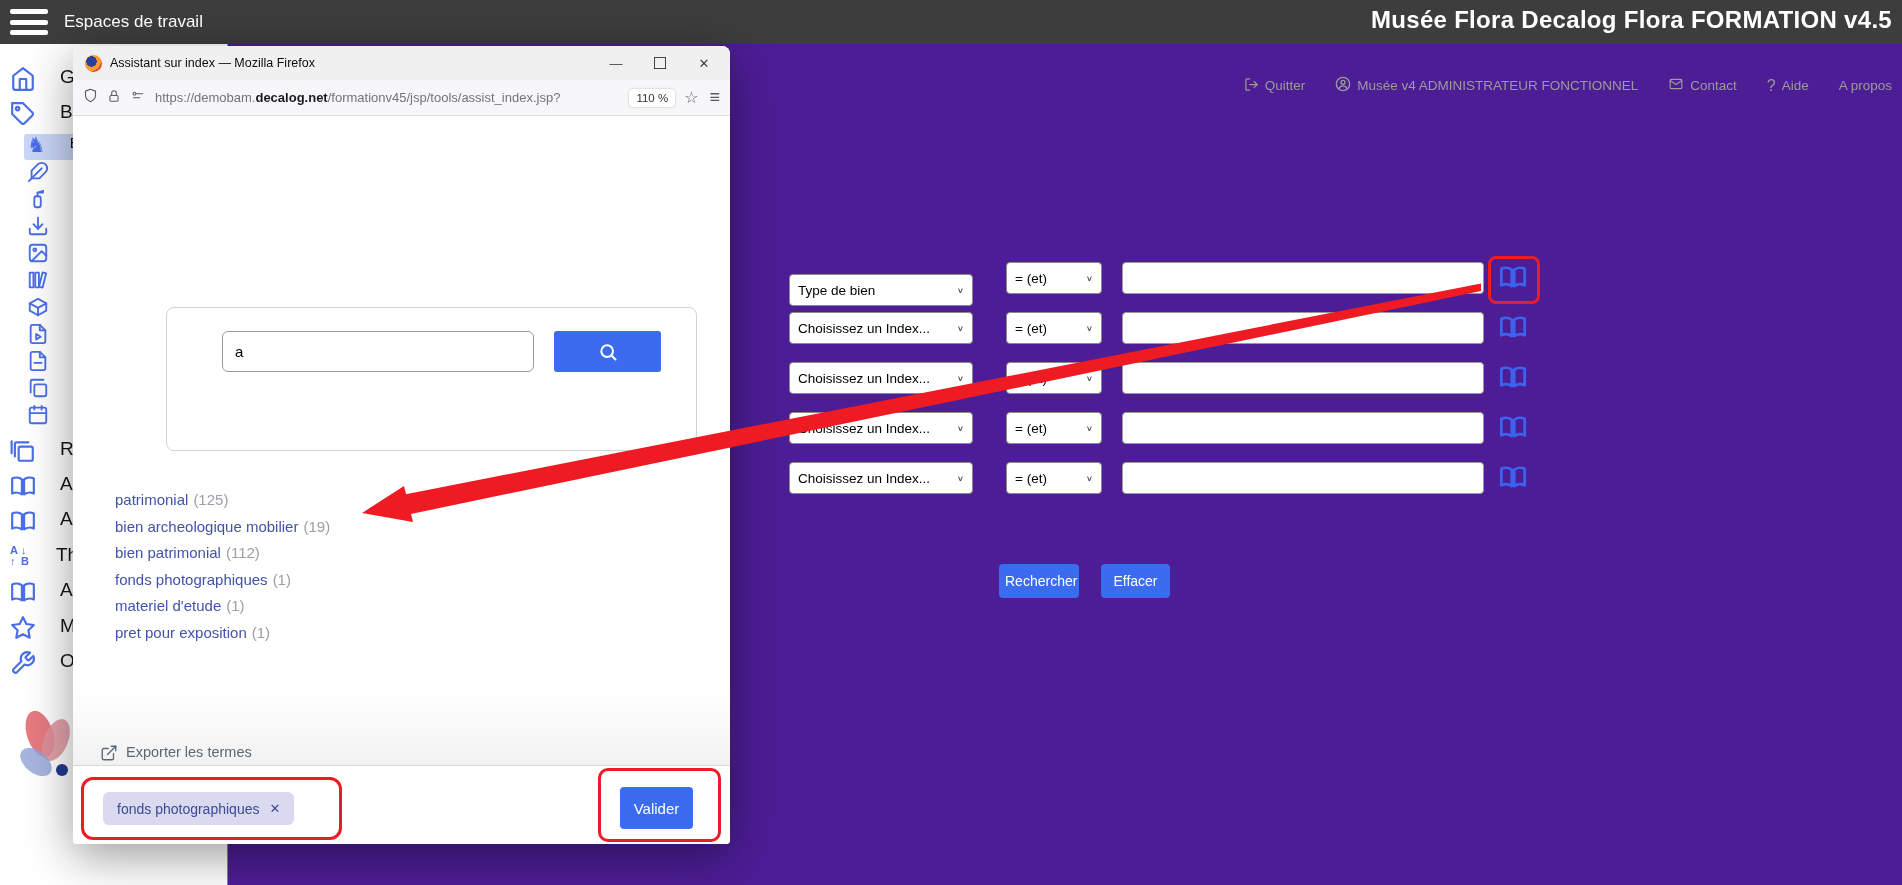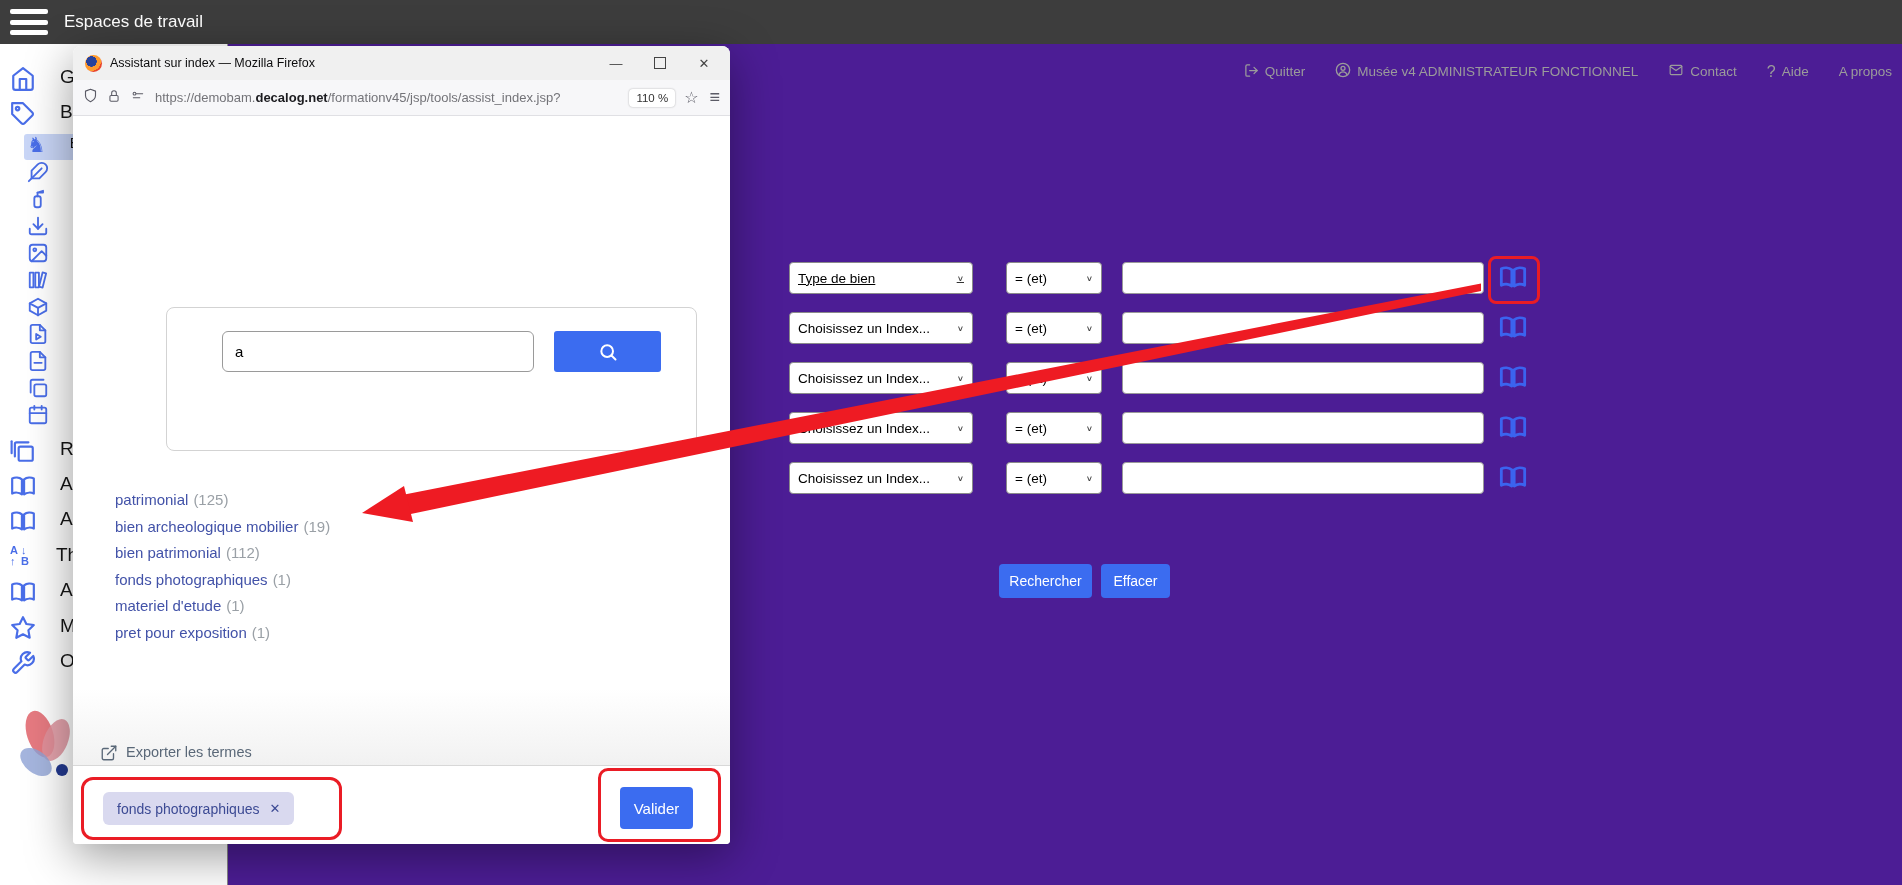--- a/index.html
+++ b/index.html
@@ -22,21 +22,21 @@
   .srow .lab{font-size:19px;}
   .srow.sub .lab{font-size:15px;}
   .sel-bg{position:absolute;left:24px;width:176px;height:26px;background:#c9d6f7;border-radius:3px;}
   .icx{display:inline-flex;align-items:center;justify-content:center;color:#4a6ee8;}
   .icx svg{stroke:#4a6ee8;fill:none;stroke-width:2;stroke-linecap:round;stroke-linejoin:round;}
   .knight{font-size:21px;line-height:1;color:#4a6ee8;}
   .sortab{display:grid;grid-template-columns:11px 11px;font-size:11px;font-weight:bold;color:#4a6ee8;line-height:10px;}
   .logo{position:absolute;left:10px;top:662px;}
 
   
-  .hlinks{position:absolute;top:62px;right:10px;display:flex;align-items:center;gap:30px;
+  .hlinks{position:absolute;top:76px;right:10px;display:flex;align-items:center;gap:30px;
           color:#9b9b9b;font-size:13.5px;z-index:2;}
   .hlink{display:flex;align-items:center;gap:6px;cursor:pointer;}
   .hlink svg{stroke:#9b9b9b;fill:none;stroke-width:2;stroke-linecap:round;stroke-linejoin:round;}
   .qmark{font-size:16px;}
 
   
   .fsel{position:absolute;height:32px;box-sizing:border-box;background:#fff;border:1px solid #8a8a8a;
         border-radius:4px;display:flex;align-items:center;justify-content:space-between;
         padding:0 8px;font-size:13.5px;color:#000;cursor:pointer;}
   .fsel .chev{font-size:10px;color:#444;transform:scaleY(.8);}
@@ -98,20 +98,21 @@
 <body>
 <div id="page">
 
   <div class="topbar">
     <div class="hamburger">
         <span></span>
         <span></span>
         <span></span>
       </div>
     <div class="ws-label">Espaces de travail</div>
+    <div class="app-title">Musée Flora Decalog Flora FORMATION v4.5</div>
   </div>
 
   <div class="sidebar">
 
     <div class="srow" style="left:10px;top:22px;">
       <span class="icx">
           <svg width="26" height="26" viewBox="0 0 24 24">
             <path d="M3 9l9-7 9 7v11a2 2 0 0 1-2 2H5a2 2 0 0 1-2-2z"></path>
             <path d="M9 22V12h6v10"></path>
           </svg>
@@ -333,21 +334,21 @@
     </div>
     <div class="hlink">
       <span class="qmark">?</span>
       <span>Aide</span>
     </div>
     <div class="hlink">
       <span>A propos</span>
     </div>
   </div>
 
-  <div class="fsel" style="left:789px;top:262px;width:184px;text-decoration:underline;">
+  <div class="fsel" style="left:789px;top:274px;width:184px;">
     <span>Type de bien</span>
       <span class="chev">∨</span>
   </div>
   <div class="fsel" style="left:1006px;top:262px;width:96px;">
     <span>= (et)</span>
       <span class="chev">∨</span>
   </div>
   <input class="ftxt" style="left: 1122px; top: 262px; width: 362px;" value="">
   <button class="bookbtn" style="left:1496px;top:263px;">
     <svg width="32" height="28" viewBox="0 0 24 24">
@@ -413,21 +414,21 @@
       <span class="chev">∨</span>
   </div>
   <input class="ftxt" style="left: 1122px; top: 462px; width: 362px;" value="">
   <button class="bookbtn" style="left:1496px;top:463px;">
     <svg width="32" height="28" viewBox="0 0 24 24">
         <path d="M2 5c2.5-1.2 6.5-1.2 9 .8v14c-2.5-2-6.5-2-9-.8z"></path>
         <path d="M22 5c-2.5-1.2-6.5-1.2-9 .8v14c2.5-2 6.5-2 9-.8z"></path>
       </svg>
   </button>
 
-  <button class="bluebtn" style="left:999px;top:564px;width:93px;height:34px;">Rechercher</button>
+  <button class="bluebtn" style="left:999px;top:564px;width:80px;height:34px;">Rechercher</button>
   <button class="bluebtn" style="left:1101px;top:564px;width:69px;height:34px;">Effacer</button>
 
   <div class="window">
     <div class="titlebar">
       <span class="fx-logo"></span>
       <span class="wtitle">Assistant sur index — Mozilla Firefox</span>
       <span class="wctl">
         <span class="b">—</span>
         <span class="maxbox"></span>
         <span class="b">✕</span>

